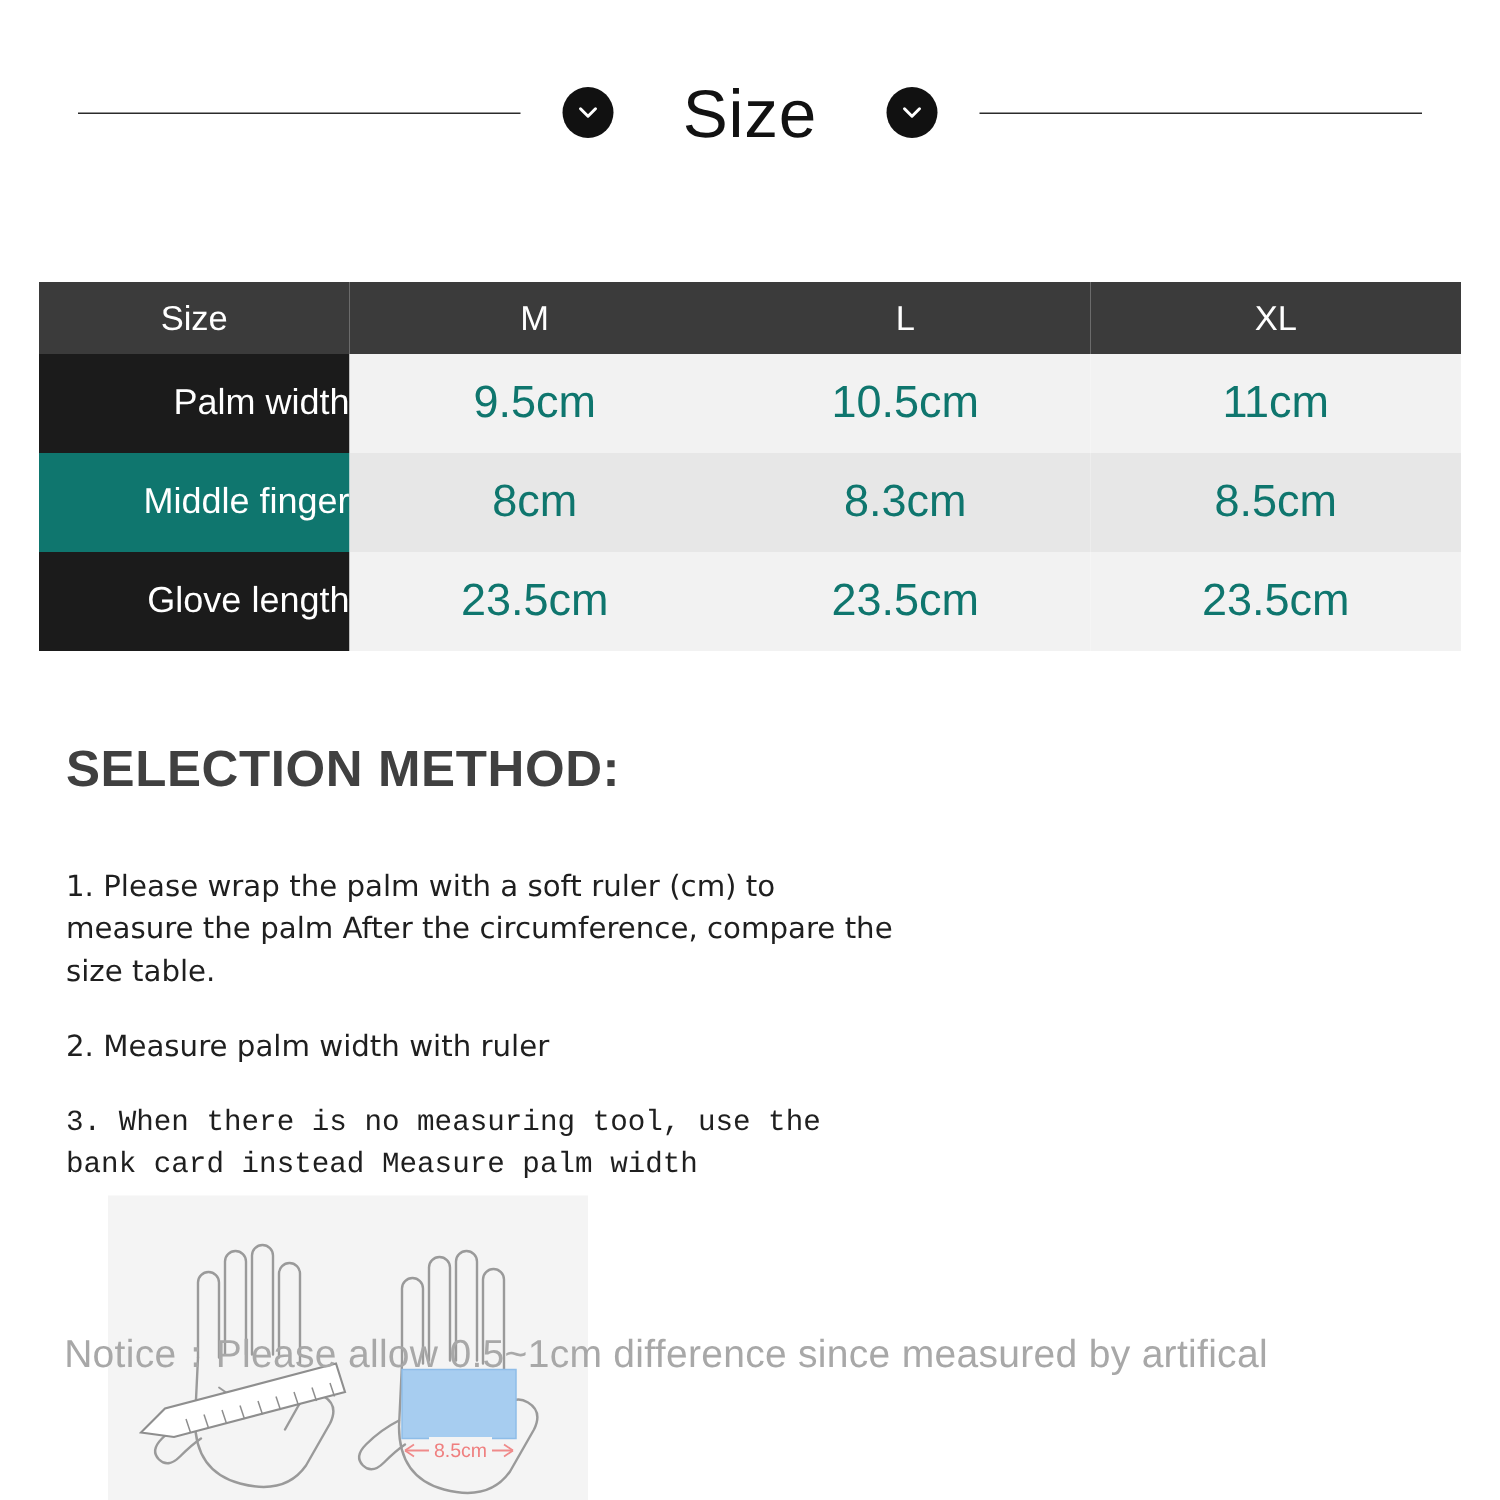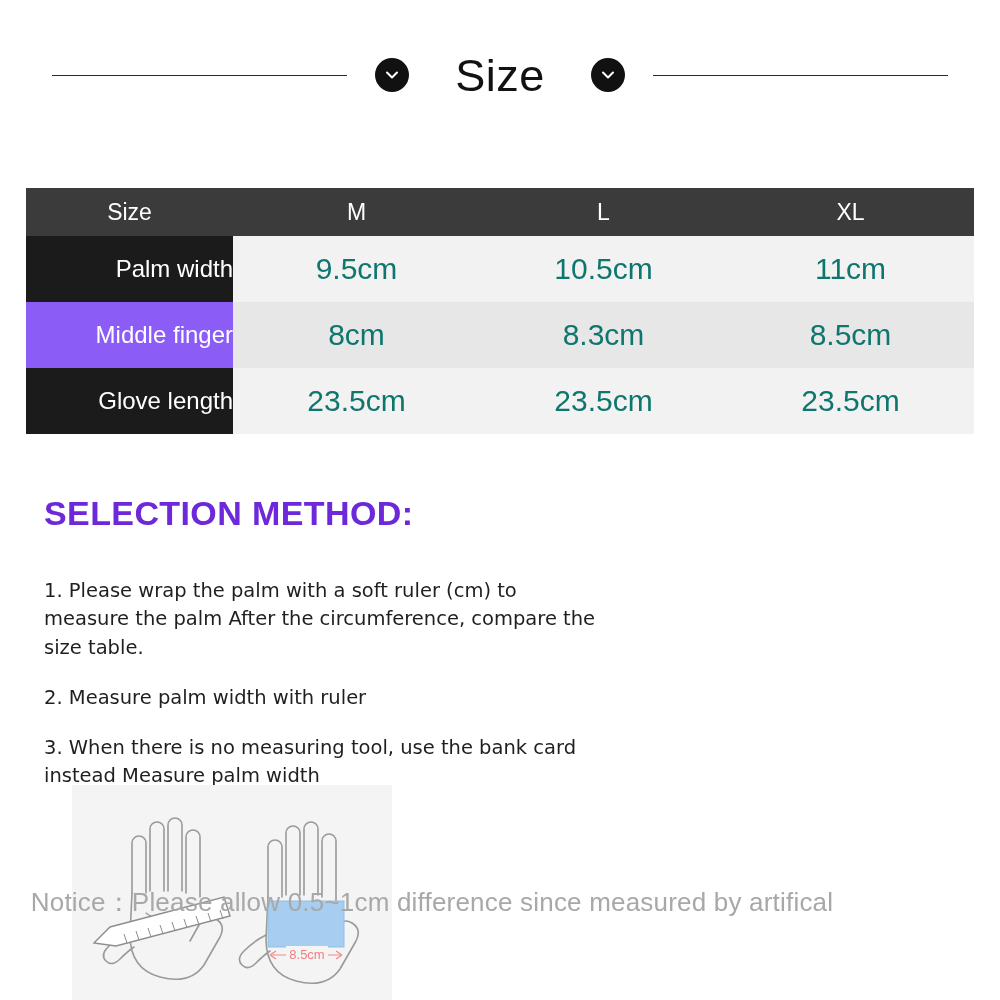--- a/index.html
+++ b/index.html
@@ -85,62 +85,62 @@
     background: #1b1b1b;
     color: #ffffff;
     font-size: 24px;
     font-weight: 400;
     height: 66px;
     text-align: right;
     padding-left: 24px;
     width: 207px;
   }
   td.rowlabel.alt {
-    background: #8b5cf6;
+    background: #0f766e;
   }
   td.cell {
     font-size: 30px;
     color: #0f766e;
     text-align: center;
     height: 66px;
     background: #f2f2f2;
   }
   td.cell.alt {
     background: #e7e7e7;
   }
   col.c1 { width: 207px; }
   col.c2, col.c3, col.c4 { width: 247px; }
 
   
   .section-title {
     margin: 60px 0 0 44px;
     font-size: 34px;
     font-weight: 700;
     letter-spacing: 0.4px;
-    color: #6d28d9;
+    color: #404040;
   }
   .method-area {
     display: flex;
     margin-top: 34px;
     padding: 0 44px 0 44px;
     align-items: flex-start;
     flex-direction: column;
   }
   .steps {
     width: 560px;
     padding-top: 10px;
   }
   .step {
     font-size: 19.5px;
     line-height: 1.45;
     color: #1f1f1f;
     margin-bottom: 22px;
     font-family: "DejaVu Sans", sans-serif;
   }
-  .step:last-child { margin-bottom: 4px; }
+  .step:last-child { margin-bottom: 16px; font-family: Liberation Mono, monospace; }
 
   .illus {
     width: 320px;
     height: 238px;
     background: #f4f4f4;
     margin-left: 28px;
     margin-top: -10px;
     position: relative;
   }
   .illus svg { display: block; }
@@ -149,20 +149,21 @@
   .notice {
     position: absolute;
     left: 0;
     top: 885px;
     width: 864px;
     text-align: center;
     font-size: 26px;
     color: #a8a8a8;
     font-family: "Liberation Sans", sans-serif;
     letter-spacing: 0.2px;
+    padding-left: 12px;
   }
 </style>
 </head>
 <body>
 
 <div class="header">
   <div class="header-inner">
     <div class="rule left"></div>
     <div class="chev-badge">
       <svg width="18" height="18" viewBox="0 0 18 18" aria-hidden="true">

